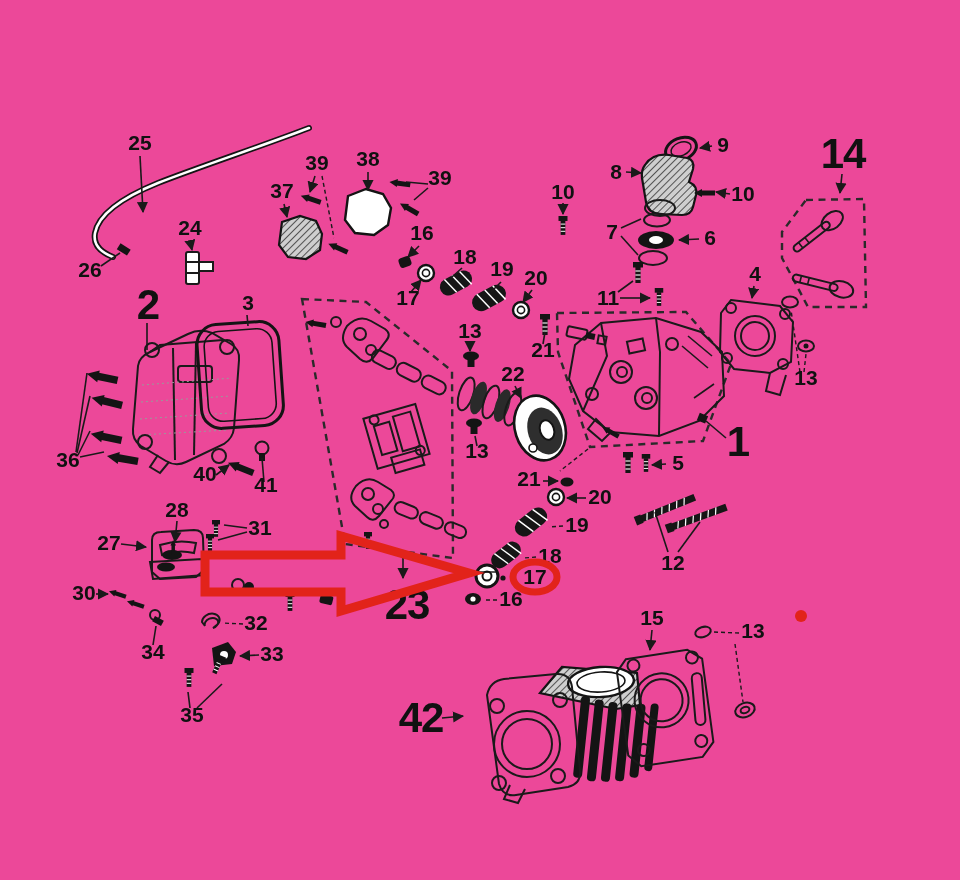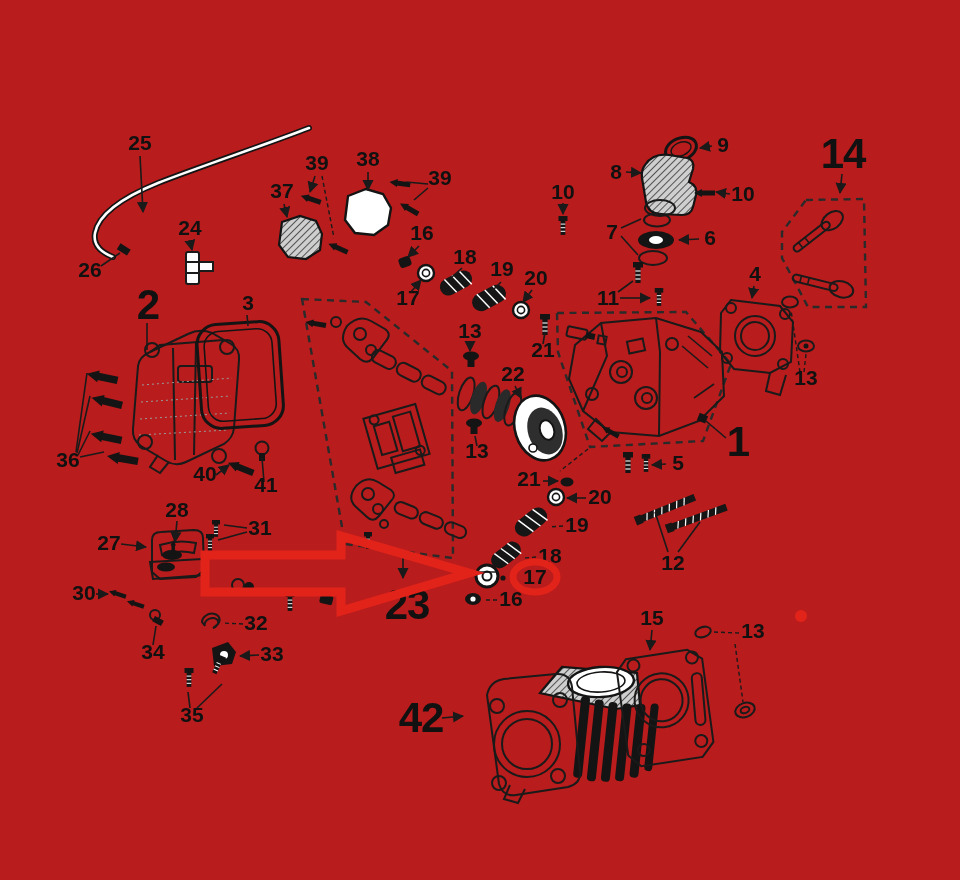--- a/index.html
+++ b/index.html
@@ -1,16 +1,16 @@
 <!DOCTYPE html>
 <html><head>
 <meta charset="utf-8">
 <style>
   html,body{margin:0;padding:0;background:#ffffff;}
-  .stage{position:relative;width:960px;height:880px;background:#b91c1c;overflow:hidden;
+  .stage{position:relative;width:960px;height:880px;background:#ec4899;overflow:hidden;
          font-family:"Liberation Sans", sans-serif;}
   svg{display:block}
   text.lbl{font-family:"Liberation Sans", sans-serif;font-weight:bold;fill:#111;
            font-size:21px;text-anchor:middle;}
   text.big{font-size:42px;letter-spacing:-1px;}
   .ln{stroke:#1a1a1a;stroke-width:1.6;fill:none;}
   .lnd{stroke:#1a1a1a;stroke-width:1.4;fill:none;stroke-dasharray:4 3;}
   .part{stroke:#1a1a1a;fill:none;stroke-width:2;}
   .box{fill:none;stroke:#2a2a2a;stroke-width:2.4;stroke-dasharray:7 5.5;}
 </style>

